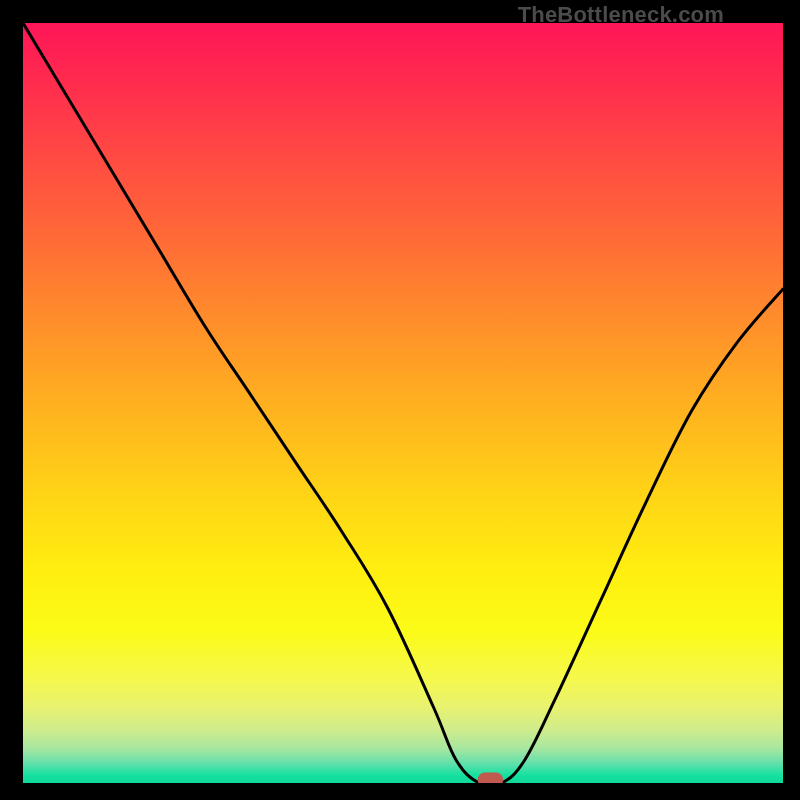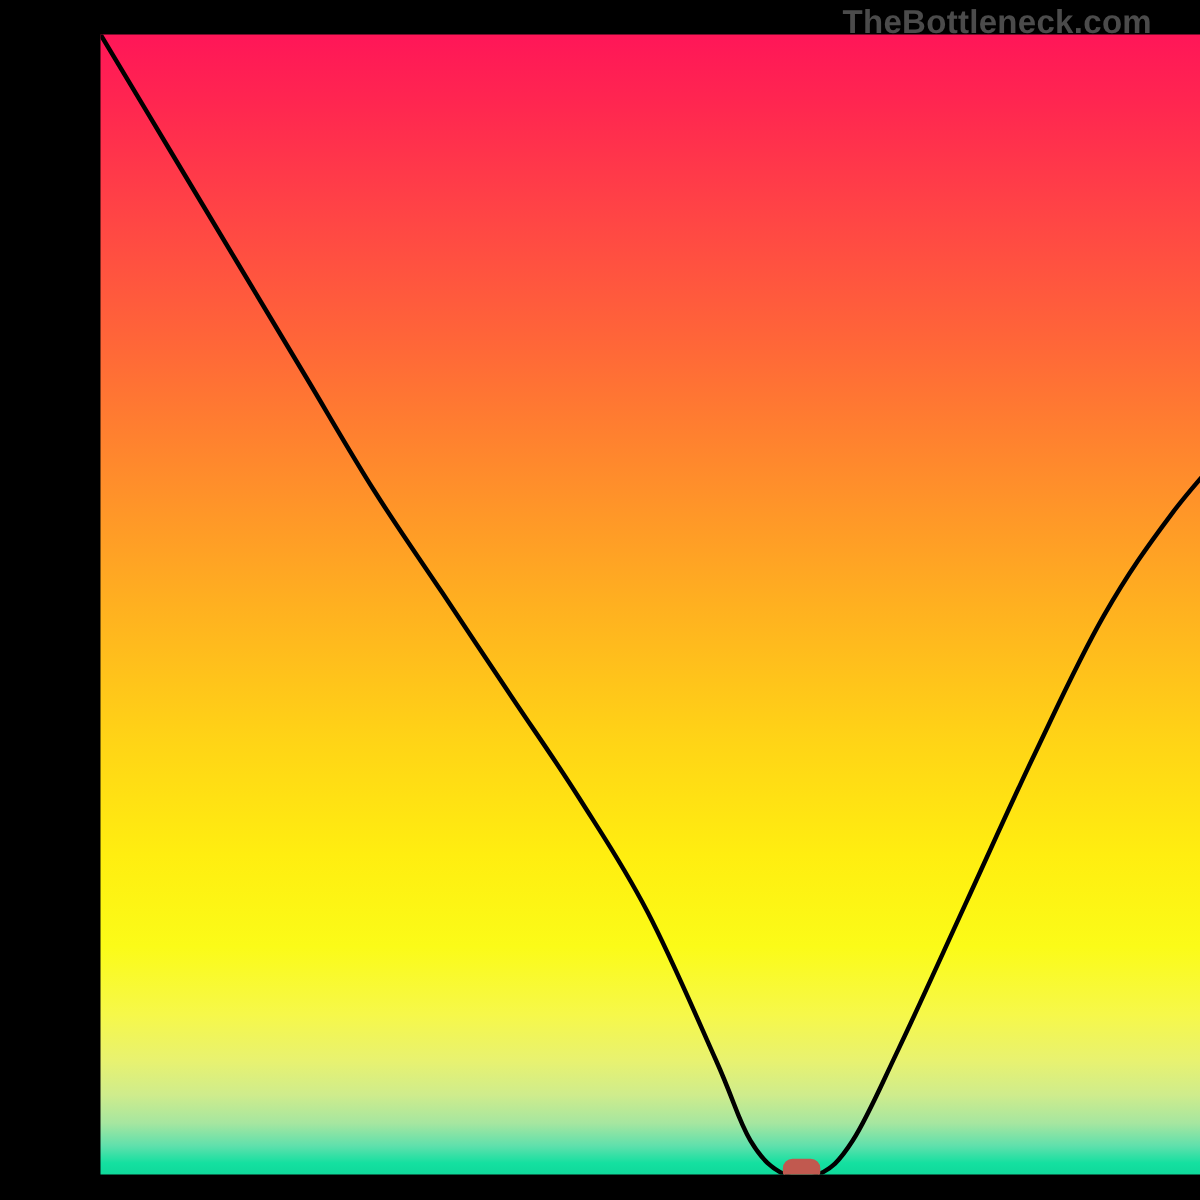--- a/index.html
+++ b/index.html
@@ -9,21 +9,20 @@
     height: 800px;
     background: #000;
     overflow: hidden;
     font-family: Arial, Helvetica, sans-serif;
   }
   .frame {
     position: relative;
     width: 732px;
     height: 800px;
     background: #000;
-    margin-left: 44px;
   }
   .plot-area {
     position: absolute;
     left: 23px;
     top: 23px;
     width: 760px;
     height: 760px;
     
     background: linear-gradient(
       to bottom,

